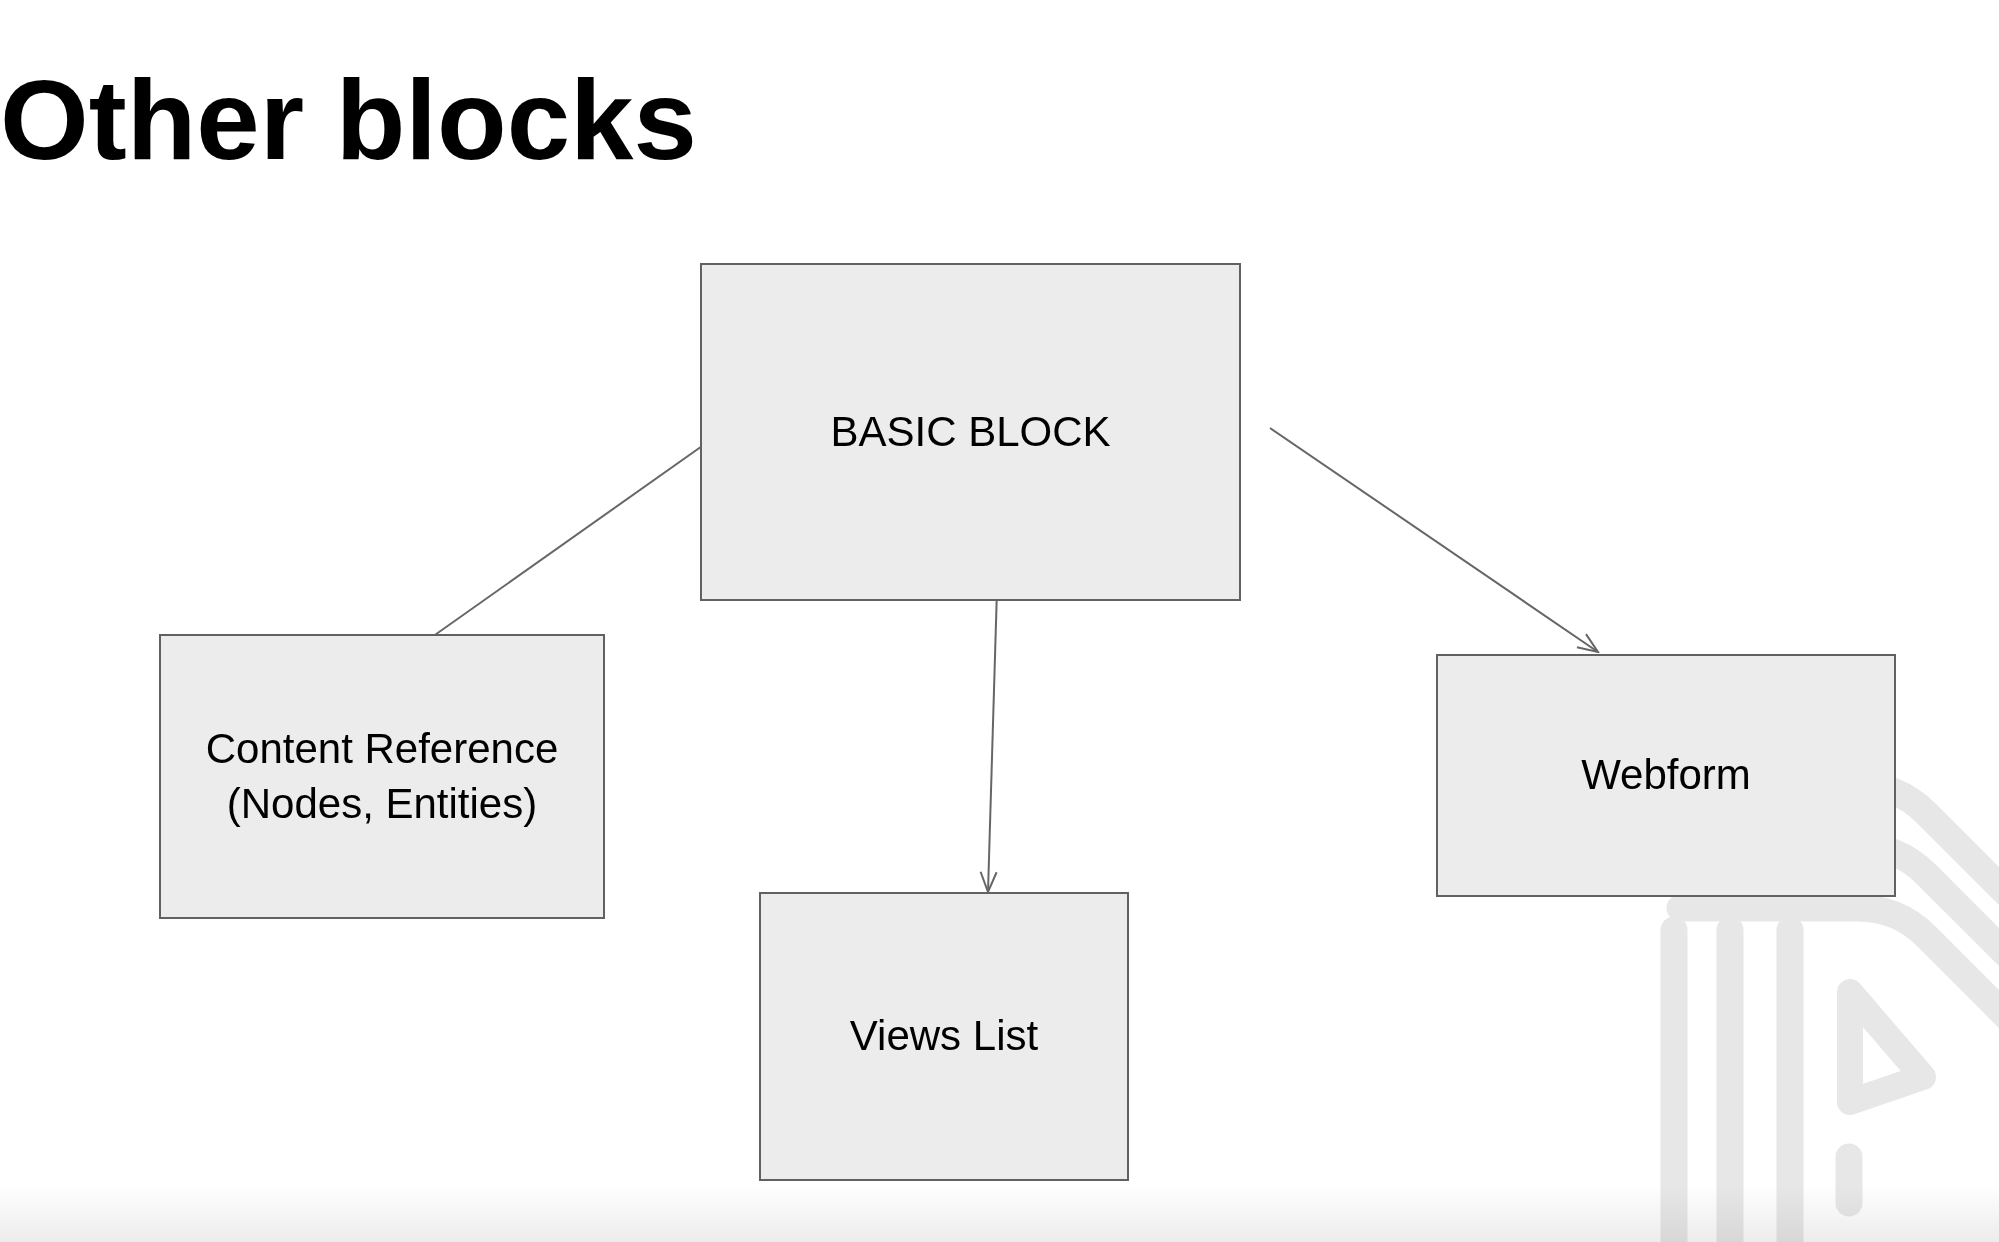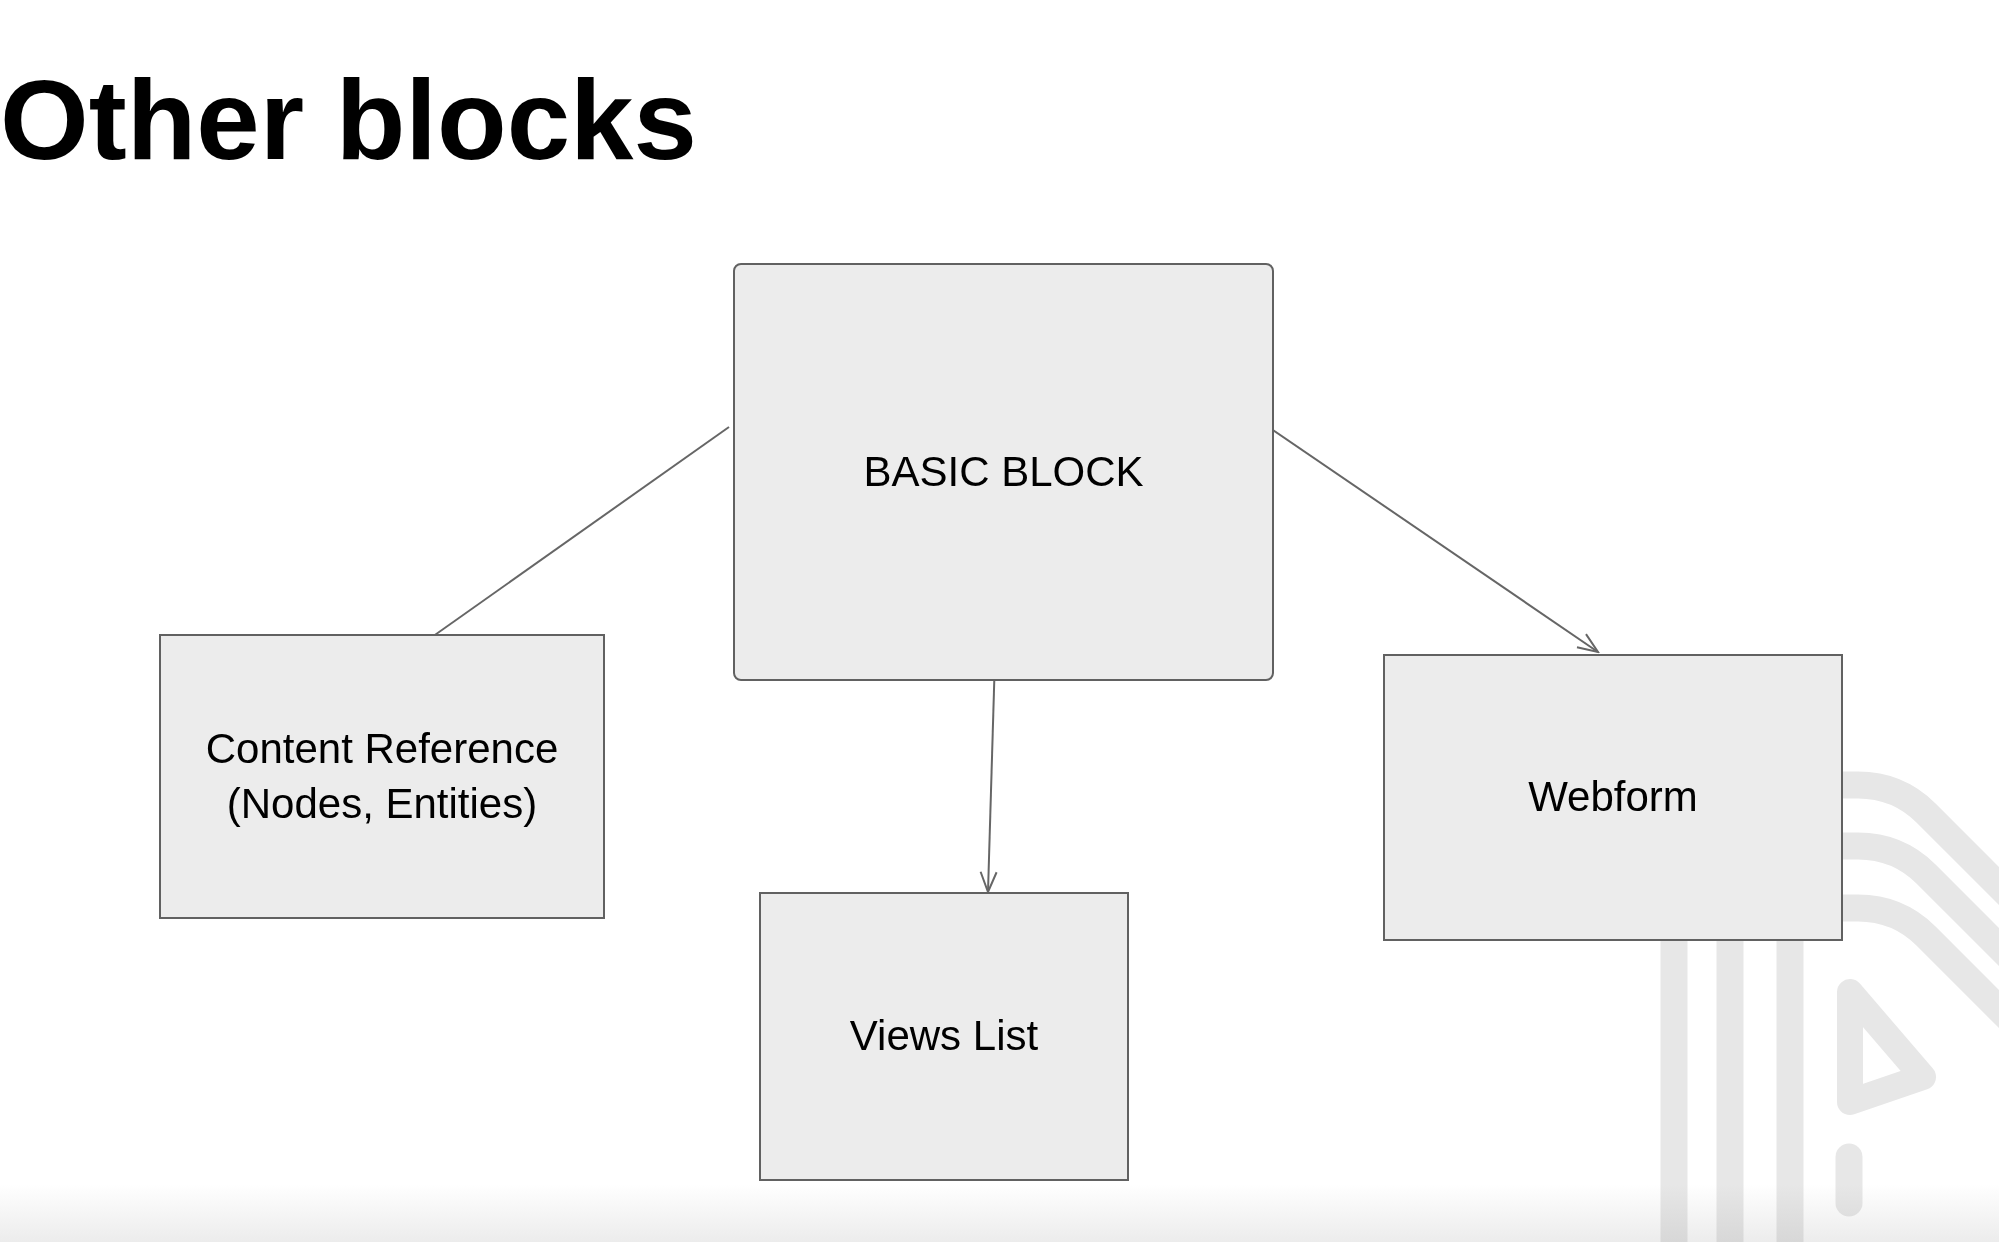--- a/index.html
+++ b/index.html
@@ -53,24 +53,24 @@
     justify-content: center;
     text-align: center;
     z-index: 3;
   }
   .node-label {
     font-size: 42px;
     line-height: 1.3;
     white-space: pre-line;
     color: var(--text);
   }
-  #node-basic   { left: 733px;  top: 263px; width: 541px; height: 418px; border-radius: 8px; }
+  #node-basic   { left: 700px;  top: 263px; width: 541px; height: 338px; }
   #node-content { left: 159px;  top: 634px; width: 446px; height: 285px; }
   #node-views   { left: 759px;  top: 892px; width: 370px; height: 289px; }
-  #node-webform { left: 1383px; top: 654px; width: 460px; height: 287px; }
+  #node-webform { left: 1436px; top: 654px; width: 460px; height: 243px; }
 
   .bottom-fade {
     position: absolute;
     left: 0;
     bottom: 0;
     width: 1999px;
     height: 58px;
     background: linear-gradient(to bottom, rgba(120,120,120,0), rgba(120,120,120,0.14));
     z-index: 4;
   }

